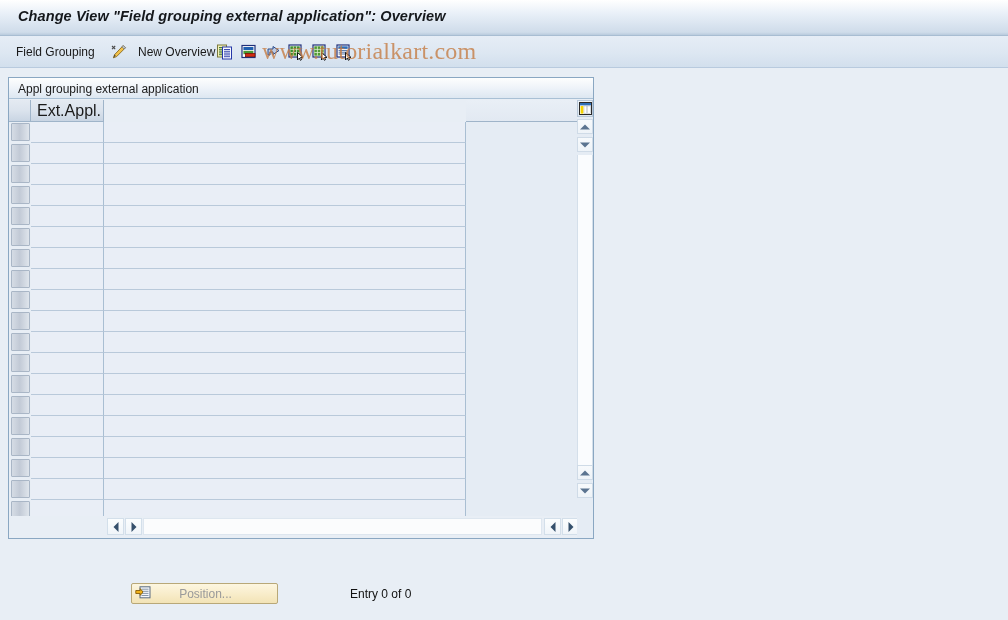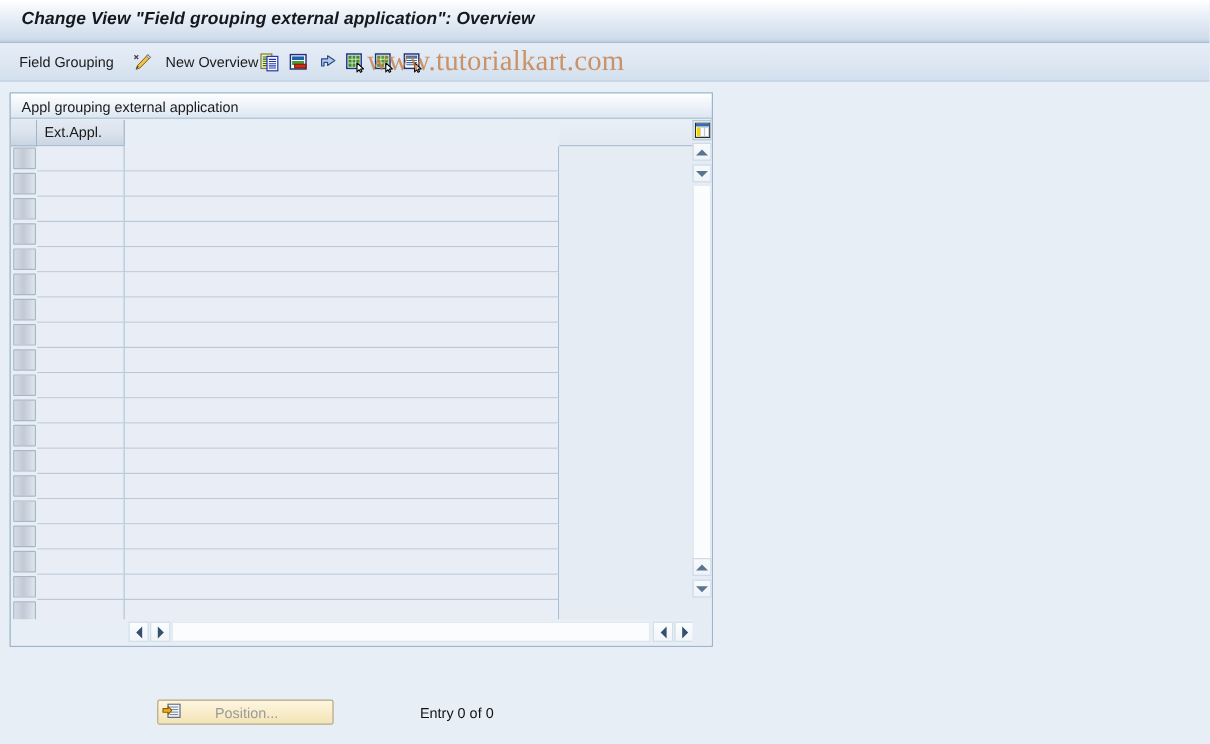--- a/index.html
+++ b/index.html
@@ -71,21 +71,20 @@
   #watermark {
     position: absolute;
     left: 262px; top: 38px;
     font-family: "Liberation Serif", serif;
     font-size: 24px;
     color: rgba(196, 122, 64, 0.78);
     letter-spacing: 0.2px;
     white-space: nowrap;
     pointer-events: none;
     z-index: 40;
-    margin-left: 44px;
   }
 
   
   #panel {
     position: absolute;
     left: 8px; top: 77px;
     width: 586px; height: 462px;
     border: 1px solid #8aa7c2;
     box-sizing: border-box;
     background: #e8eef5;
@@ -121,21 +120,21 @@
     left: 0; top: 0;
     width: 584px; height: 22px;
   }
   .ch-cell {
     position: absolute;
     top: 0; height: 22px;
     background: linear-gradient(to bottom, #e4eaf2 0%, #dbe3ed 50%, #c9d5e3 100%);
     border-right: 1px solid #9fb4c9;
     border-bottom: 1px solid #9fb4c9;
     box-sizing: border-box;
-    font-size: 12px;
+    font-size: 16px;
     color: #1a1a1a;
     line-height: 21px;
     white-space: nowrap;
   }
   .ch-selall { left: 0; width: 22px; padding: 0; }
   .ch-extappl { left: 22px; width: 73px; padding-left: 6px; }
   .ch-descript { left: 95px; width: 362px; padding-left: 6px; }
   .ch-filler {
     left: 457px; width: 127px;
     background: linear-gradient(to bottom, #e9eff6 0%, #e2e9f2 100%);

